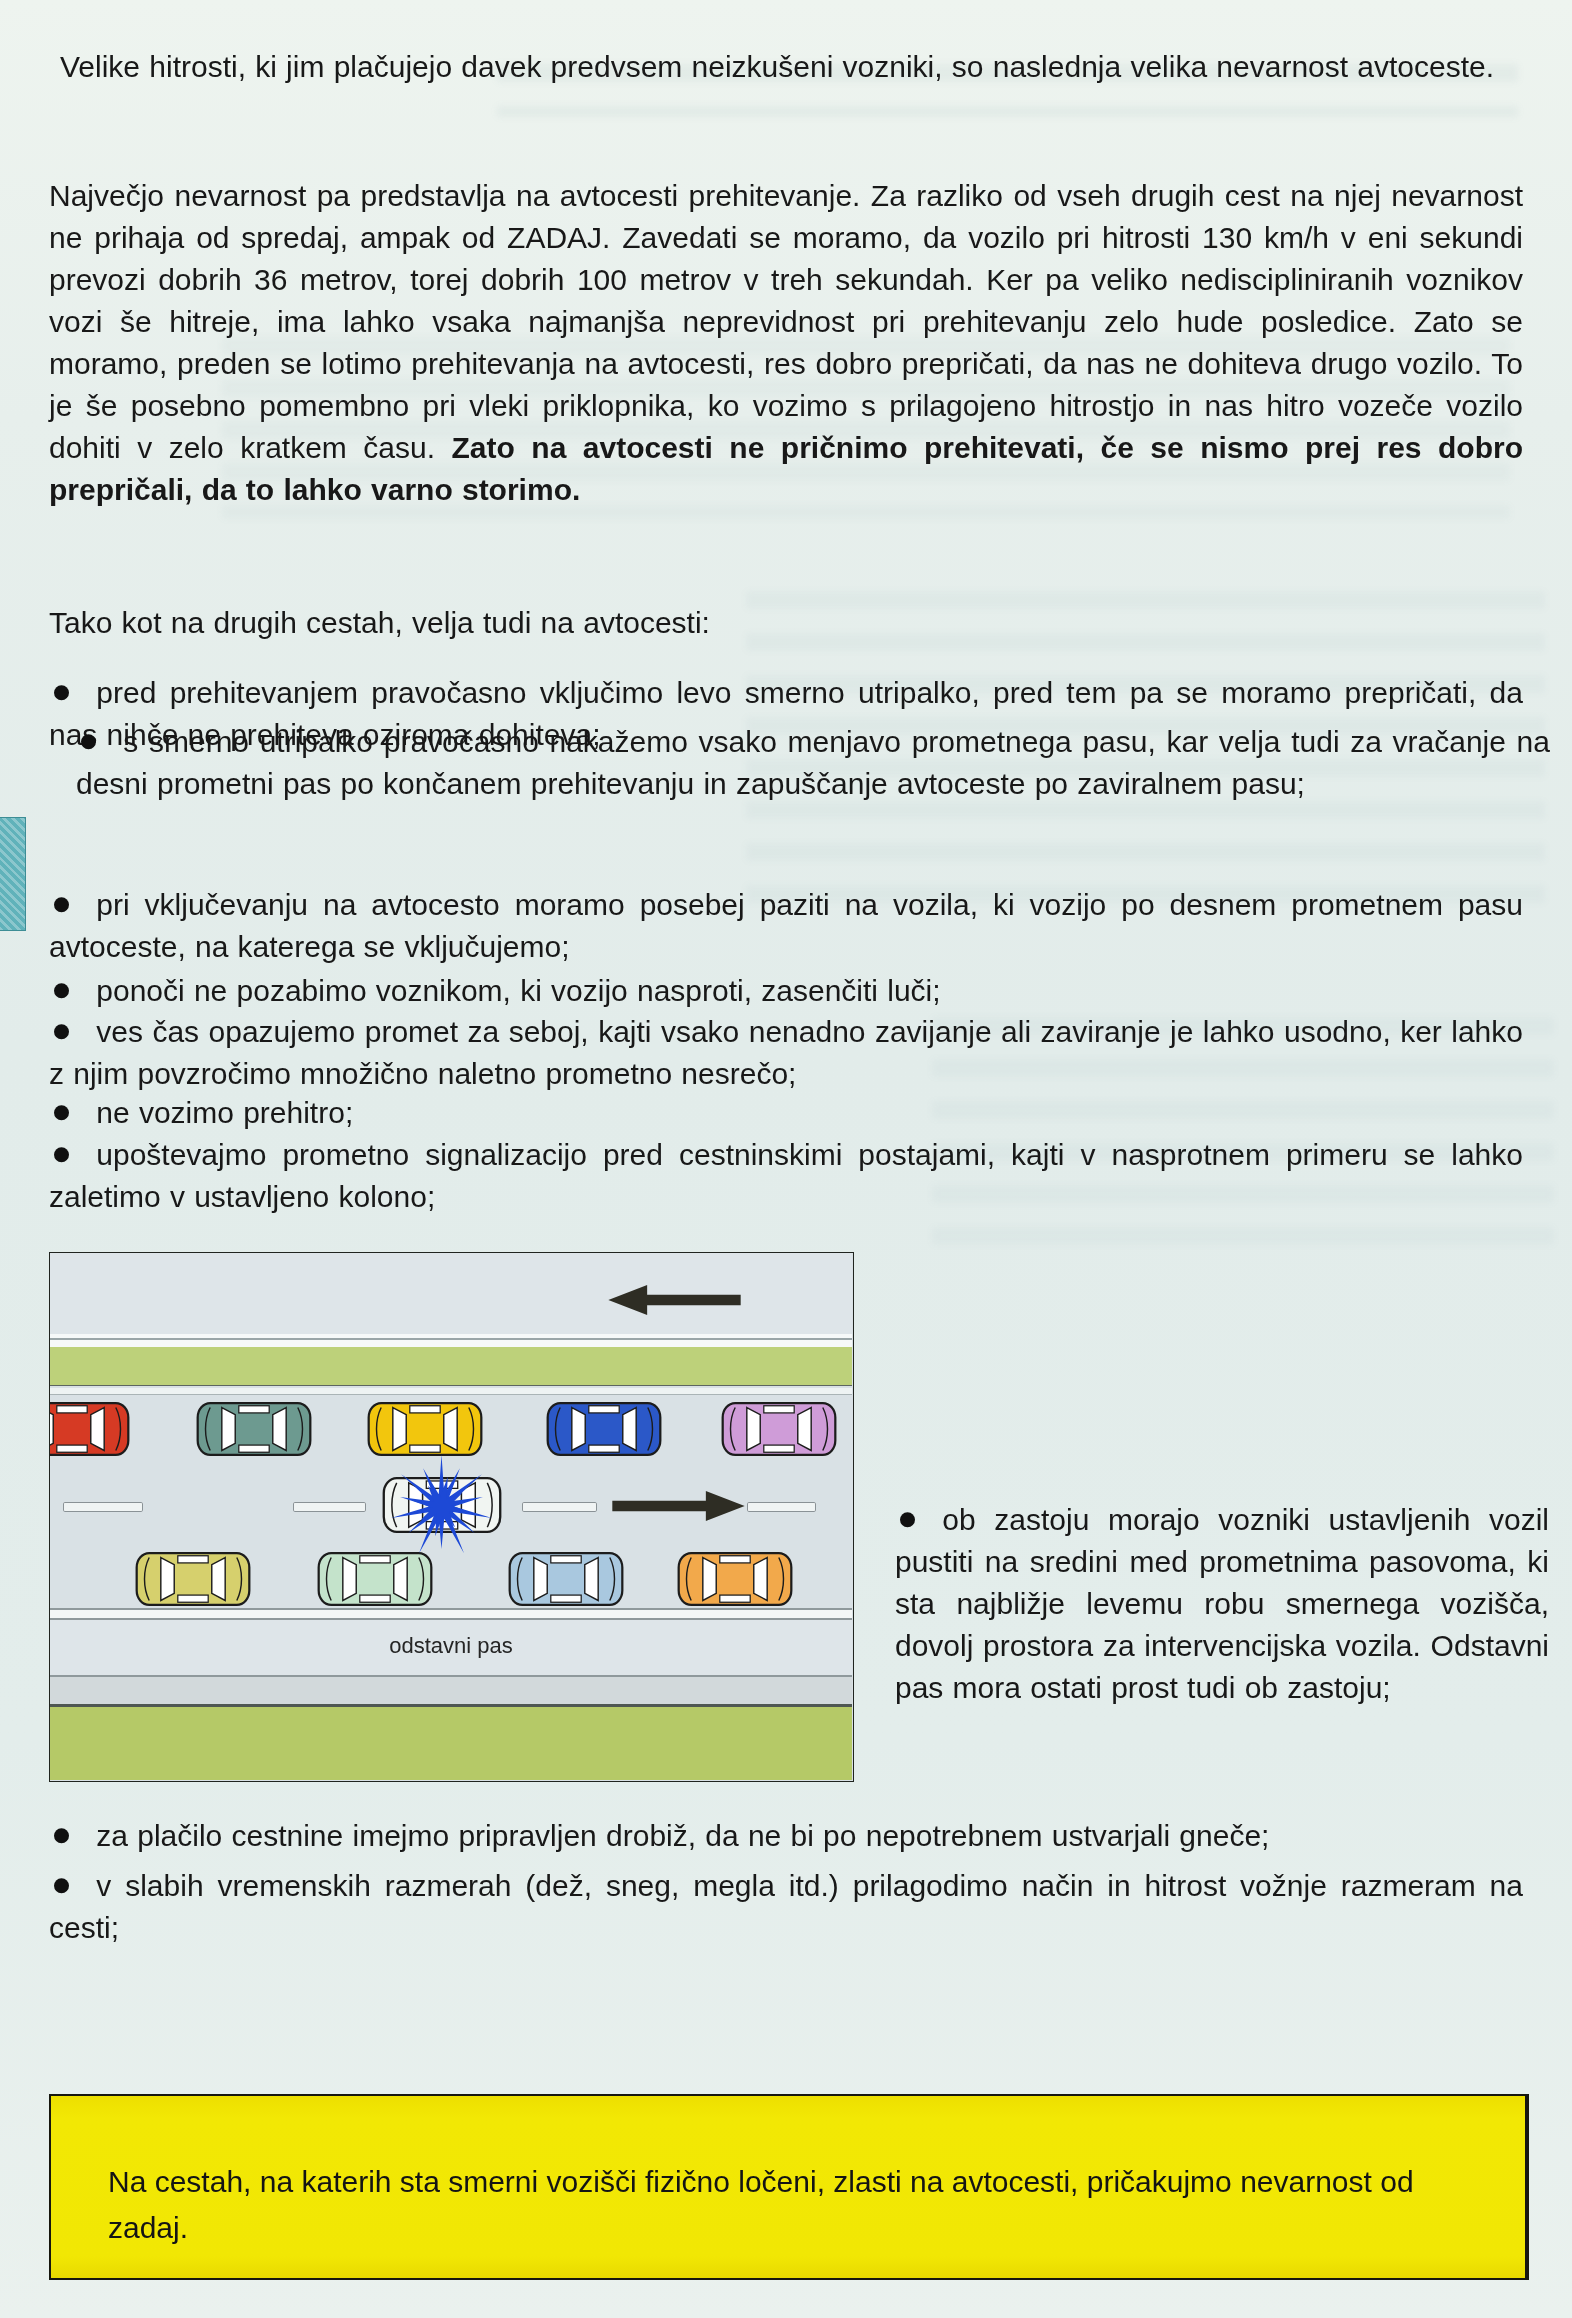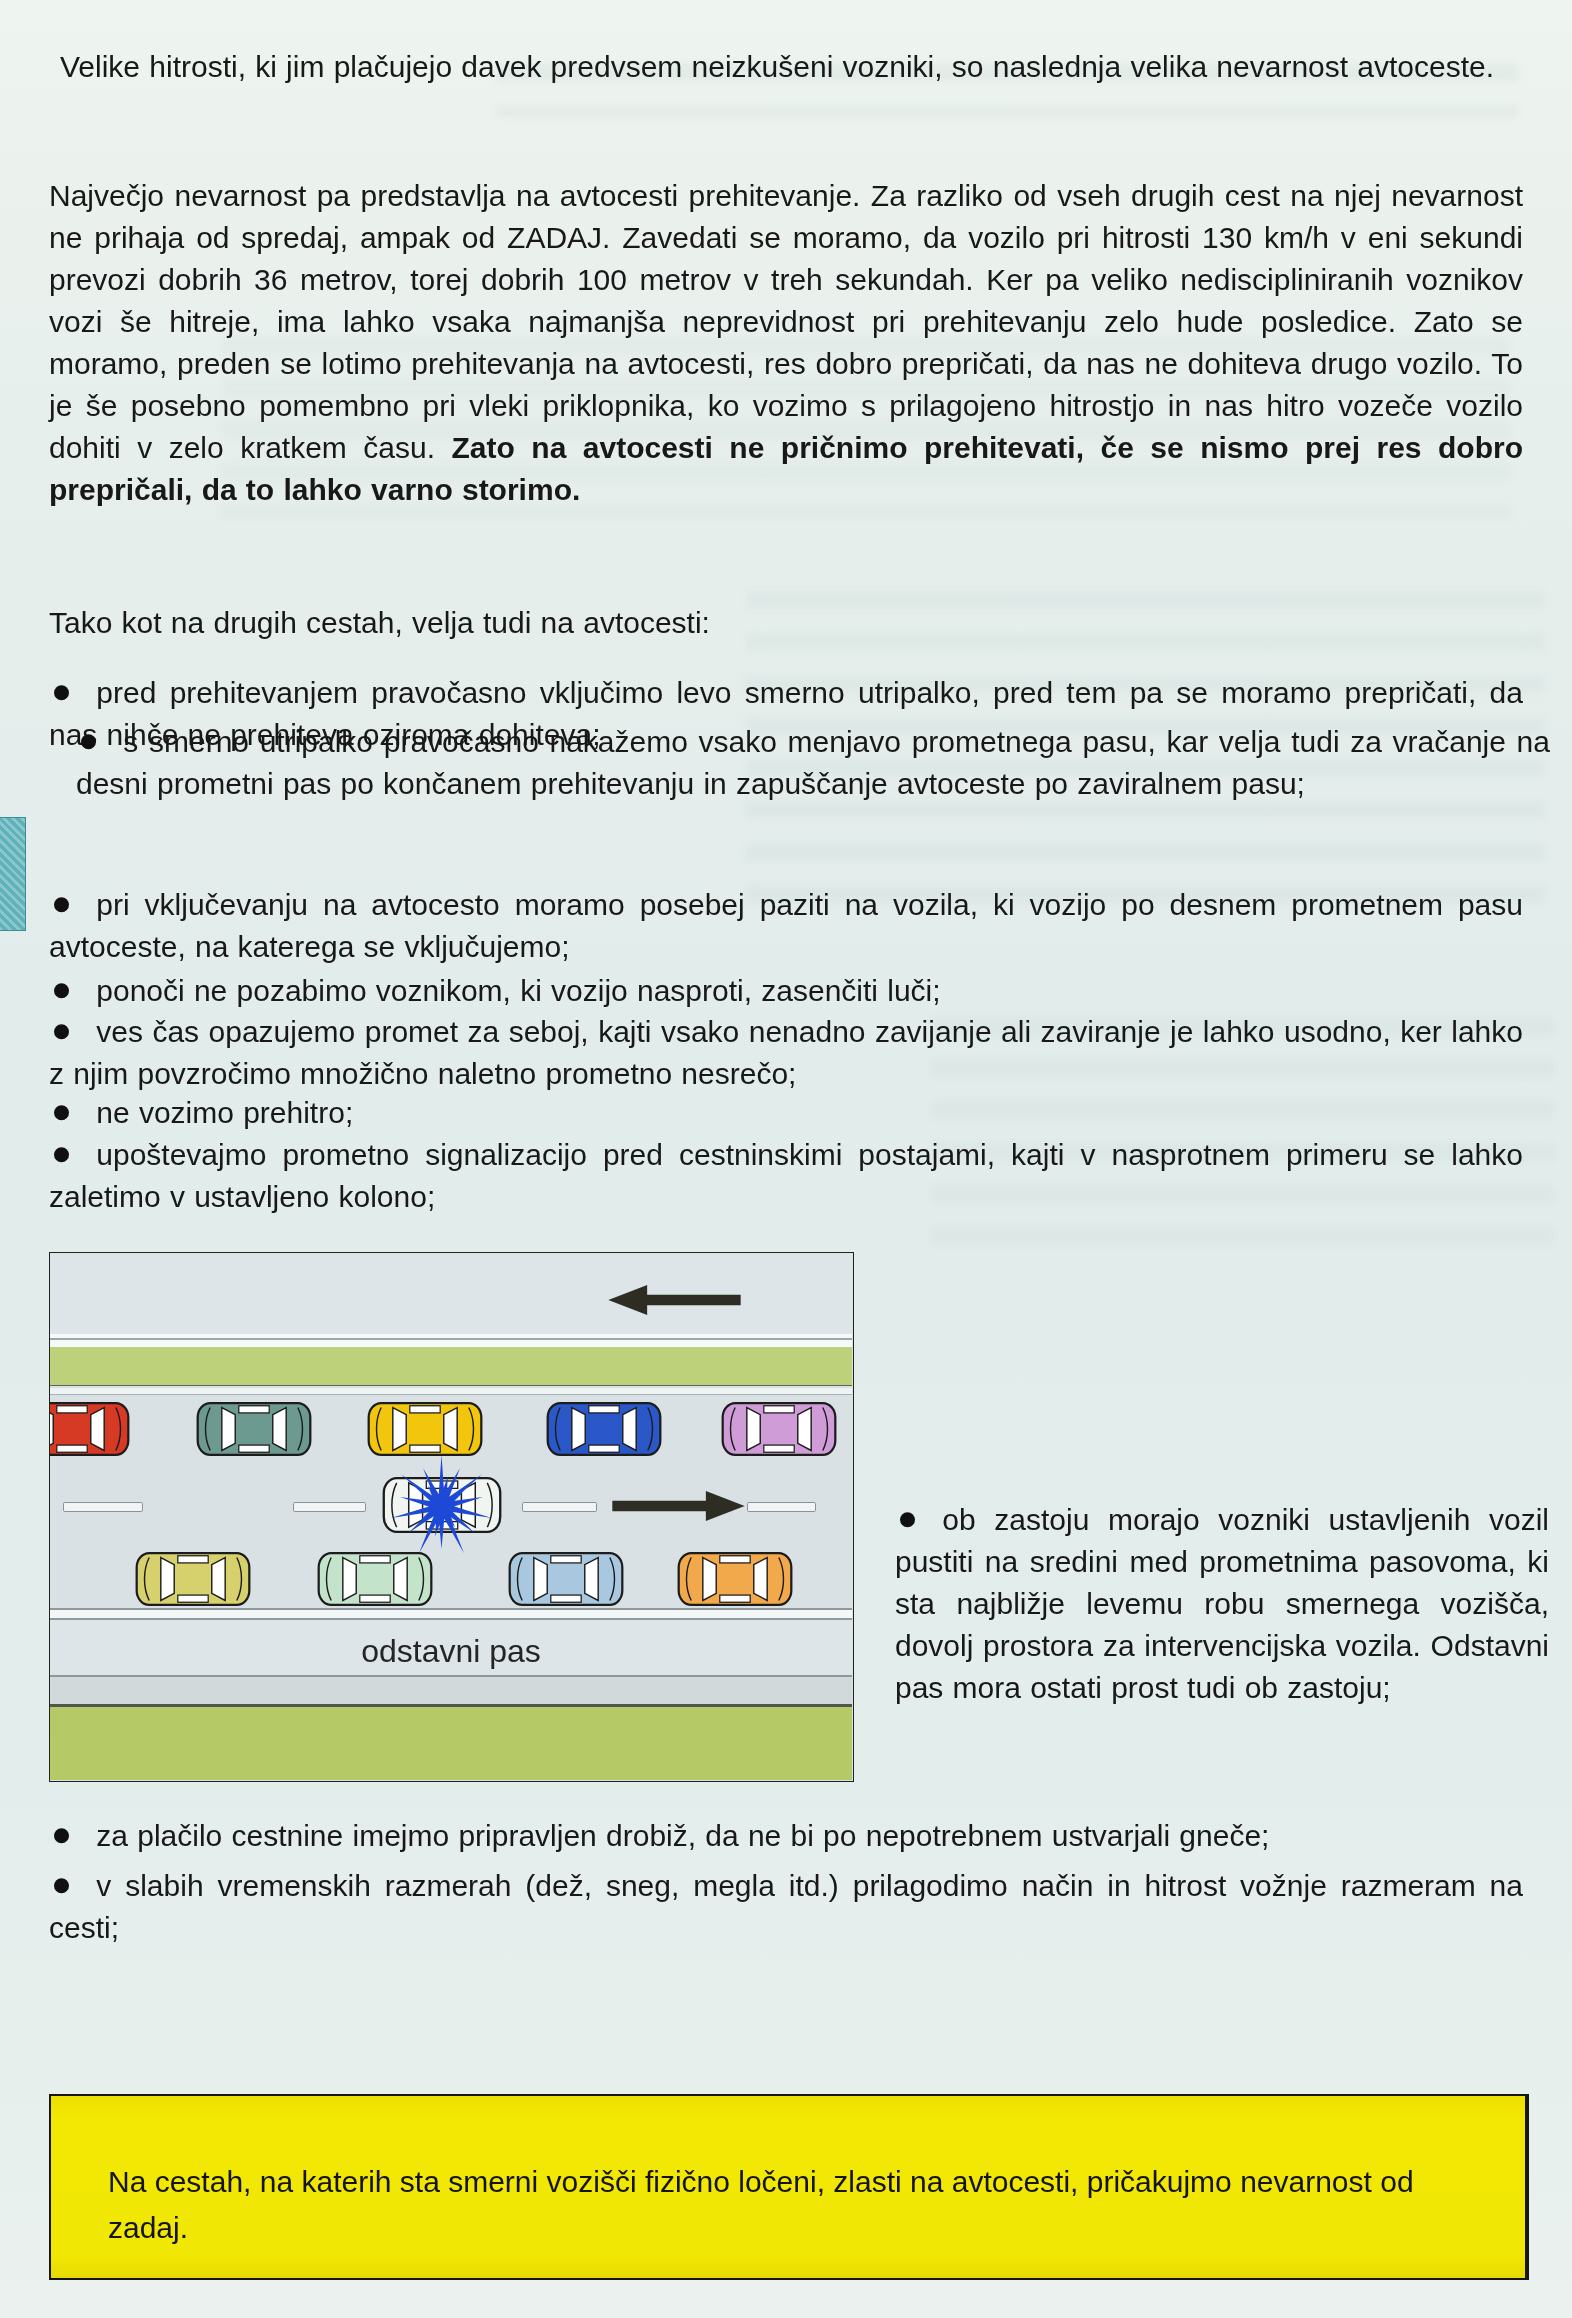--- a/index.html
+++ b/index.html
@@ -68,21 +68,21 @@
   .lane-oncoming{left:0;top:0;width:802px;height:81px;background:#dee5e9;}
   .line-band1{left:0;top:81px;width:802px;height:13.3px;
     background:linear-gradient(180deg,#f6f9f9 0 3.6px,#9aa6a8 3.6px 6.2px,#f6f9f9 6.2px 13.3px);}
   .median-strip{left:0;top:94px;width:802px;height:39px;background:#bdd17a;border-bottom:1.8px solid #5d6660;}
   .line-band2{left:0;top:135px;width:802px;height:7px;background:#eef3f3;border-bottom:1.8px solid #aab4b6;}
   .roadway{left:0;top:142px;width:802px;height:213px;background:#d9e1e5;}
   .edge-line{left:0;top:355px;width:802px;height:11.5px;
     background:linear-gradient(180deg,#8f999c 0 1.8px,#f4f7f7 1.8px 9.8px,#8f999c 9.8px 11.5px);}
   .lane-emergency{left:0;top:367px;width:802px;height:55px;background:#dee5e9;}
   .fig-label{left:0;top:380px;width:802px;text-align:center;
-    font-size:32px;color:#252525;position:absolute;}
+    font-size:22px;color:#252525;position:absolute;}
   .line-band3{left:0;top:422px;width:802px;height:2.7px;background:#8f999c;}
   .strip-gray{left:0;top:424px;width:802px;height:27px;background:#d2d9db;}
   .line-band4{left:0;top:451px;width:802px;height:2.7px;background:#4f5752;}
   .grass-strip{left:0;top:454px;width:802px;height:73px;background:#b5c967;}
   .dash{height:9.8px;background:#f0f4f4;border:1.8px solid #8a9296;border-radius:1.8px;top:249px;}
   .car{display:block;}
   .car svg,.arrow svg,.flash svg{display:block;width:100%;height:100%;}
 
   .note-box{
     position:absolute;left:49px;top:2094px;width:1480px;height:186px;

